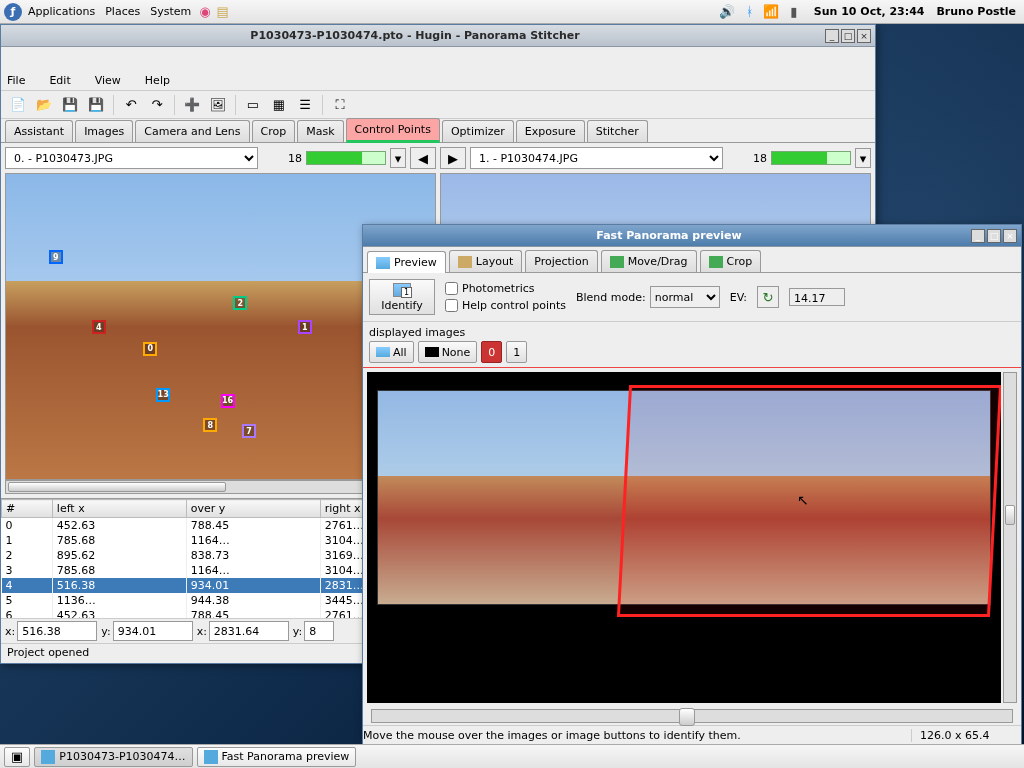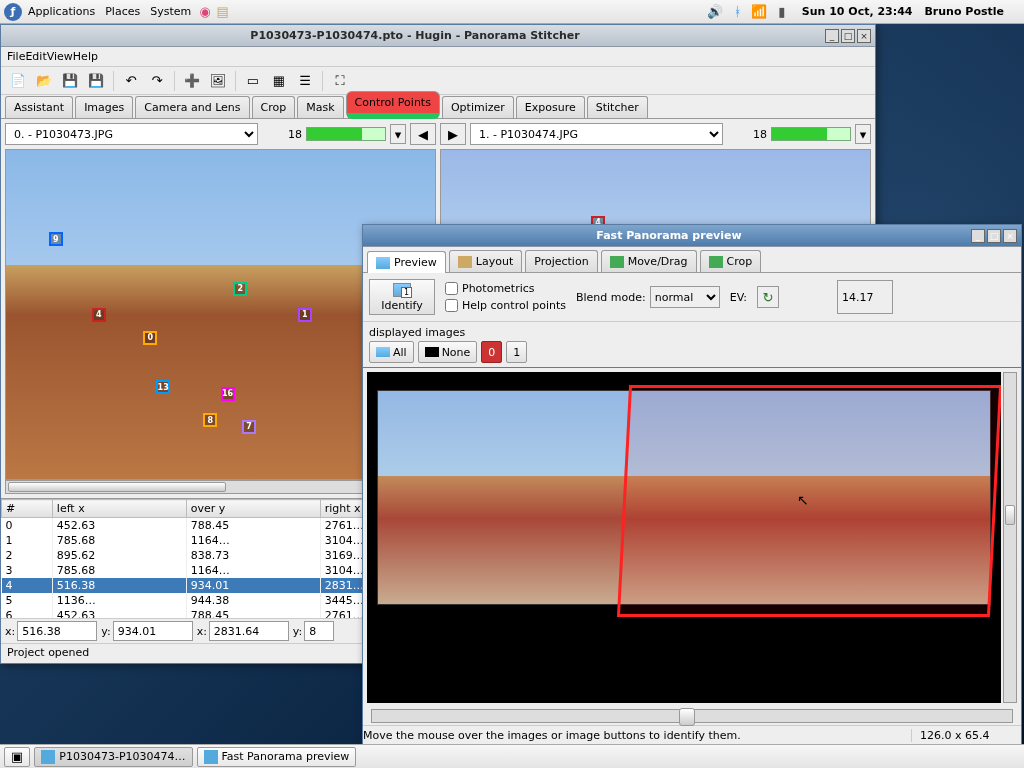--- a/index.html
+++ b/index.html
@@ -7,47 +7,47 @@
 body::before { content:""; position:absolute; inset:0; background:radial-gradient(ellipse 600px 400px at 90% 30%,rgba(80,130,180,.3),transparent); pointer-events:none; }
 
 
 .gnome-panel { height:24px; background:linear-gradient(#f6f6f6,#e4e4e4); border-bottom:1px solid #aaa; display:flex; align-items:center; padding:0 4px; position:relative; z-index:100; }
 .gnome-panel .fedora { width:18px; height:18px; border-radius:50%; background:#3c6eb4; color:#fff; display:flex; align-items:center; justify-content:center; font-weight:bold; margin-right:6px; }
 .gnome-panel .menus { display:flex; gap:10px; }
 .gnome-panel .menus span { cursor:pointer; }
 .gnome-panel .tray { margin-left:auto; display:flex; align-items:center; gap:6px; }
 .gnome-panel .tray .ic { width:16px; height:16px; display:flex; align-items:center; justify-content:center; color:#555; }
 .gnome-panel .clock { font-weight:bold; margin:0 6px; }
-.gnome-panel .user { font-weight:bold; margin-right:16px; }
+.gnome-panel .user { font-weight:bold; margin-right:4px; }
 
 
 .gnome-bottom { position:absolute; bottom:0; left:0; right:0; height:24px; background:linear-gradient(#f6f6f6,#e4e4e4); border-top:1px solid #aaa; display:flex; align-items:center; padding:0 4px; gap:4px; z-index:100; }
 .taskbtn { height:20px; border:1px solid #9a9a9a; background:linear-gradient(#fdfdfd,#e8e8e8); display:flex; align-items:center; padding:0 6px; gap:4px; border-radius:2px; cursor:pointer; max-width:160px; overflow:hidden; white-space:nowrap; }
 .taskbtn.active { background:linear-gradient(#e0e0e0,#cfcfcf); }
 .taskbtn .ic { width:14px; height:14px; }
 
 
 .window { position:absolute; border:1px solid #5a7ca3; box-shadow:2px 2px 8px rgba(0,0,0,.4); background:#eee; display:flex; flex-direction:column; }
 .titlebar { height:22px; background:linear-gradient(#d7dce2,#b9c2cd); border-bottom:1px solid #8a96a3; display:flex; align-items:center; padding:0 4px; color:#2a2a2a; }
 .titlebar.active { background:linear-gradient(#7fa5cc,#4d7cab); color:#fff; }
 .titlebar .ttl { flex:1; text-align:center; font-weight:bold; }
 .titlebar .wbtns { display:flex; gap:2px; }
 .titlebar .wbtn { width:14px; height:14px; border:1px solid #666; background:#ddd; font-size:9px; display:flex; align-items:center; justify-content:center; cursor:pointer; }
 
 
 .hugin { left:0; top:24px; width:876px; height:640px; z-index:10; }
-.menubar { height:20px; background:#eee; display:flex; align-items:center; padding:0 6px; gap:0; border-bottom:1px solid #ccc; }
+.menubar { height:20px; background:#eee; display:flex; align-items:center; padding:0 6px; gap:24px; border-bottom:1px solid #ccc;margin-top:24px; }
 .menubar span { cursor:pointer; }
 .toolbar { height:28px; background:#eee; display:flex; align-items:center; padding:0 6px; gap:4px; border-bottom:1px solid #ccc; }
 .toolbar .tbtn { width:22px; height:22px; border:1px solid transparent; display:flex; align-items:center; justify-content:center; border-radius:2px; cursor:pointer; }
 .toolbar .sep { width:1px; height:20px; background:#ccc; margin:0 2px; }
 
 .tabs { height:24px; background:#eee; display:flex; align-items:flex-end; padding:0 4px; border-bottom:1px solid #999; }
 .tab { padding:4px 8px; border:1px solid #999; border-bottom:none; background:linear-gradient(#f0f0f0,#ddd); margin-right:2px; border-radius:3px 3px 0 0; cursor:pointer; position:relative; }
-.tab.active { background:#ef4444; border-bottom:6px solid #22c55e; margin-bottom:-1px; z-index:2;border-radius:6px; }
+.tab.active { background:#fca5a5; border-bottom:3px solid #22c55e; margin-bottom:-1px; z-index:2; }
 
 .cp-body { flex:1; background:#eee; display:flex; flex-direction:column; overflow:hidden; }
 .img-row { display:flex; gap:4px; padding:4px; }
 .img-sel { flex:1; display:flex; align-items:center; gap:4px; }
 .img-sel select { flex:1; height:22px; border:1px solid #999; background:#fff; padding:0 4px; }
 .img-sel .count { width:40px; text-align:right; }
 .img-sel .bar { flex:0 0 80px; height:14px; border:1px solid #7a7; background:#cfc; position:relative; }
 .img-sel .bar::before { content:""; position:absolute; left:0; top:0; bottom:0; width:70%; background:#3c3; }
 .img-sel .dd { width:16px; height:20px; border:1px solid #999; background:#eee; display:flex; align-items:center; justify-content:center; cursor:pointer; }
 .navbtn { width:26px; height:22px; border:1px solid #999; background:#eee; display:flex; align-items:center; justify-content:center; cursor:pointer; }
@@ -87,21 +87,21 @@
 .pvctrl { padding:6px; display:flex; align-items:center; gap:10px; background:#eee; border-bottom:1px solid #ccc; }
 .idbtn { width:66px; height:36px; border:1px solid #999; background:linear-gradient(#fafafa,#e0e0e0); display:flex; flex-direction:column; align-items:center; justify-content:center; gap:2px; cursor:pointer; border-radius:0; }
 .idbtn .ic { width:18px; height:14px; background:linear-gradient(#8cf,#6ad); border:1px solid #888; position:relative; }
 .idbtn .ic::after { content:"1"; position:absolute; right:-2px; bottom:-2px; font-size:8px; background:#fff; border:1px solid #666; padding:0 2px; }
 .chkcol { display:flex; flex-direction:column; gap:4px; }
 .chk { display:flex; align-items:center; gap:4px; }
 .chk input { width:13px; height:13px; }
 .bm { display:flex; align-items:center; gap:4px; }
 .bm select { height:22px; border:1px solid #999; width:70px; }
 .evbtn { width:22px; height:22px; border:1px solid #999; background:#eee; display:flex; align-items:center; justify-content:center; cursor:pointer; color:#2a7a2a; }
-.evspin { height:34px; width:56px; border:1px solid #999; display:flex; align-items:center; padding:0 4px;margin-left:48px; }
+.evspin { height:18px; width:56px; border:1px solid #999; display:flex; align-items:flex-end; padding:0 4px; }
 
 .dispimg { padding:4px 6px; background:#eee; border-bottom:1px solid #ef4444; }
 .dispimg .row { display:flex; gap:4px; align-items:center; margin-top:2px; }
 .dispimg .btn { height:22px; padding:0 6px; border:1px solid #999; background:linear-gradient(#fafafa,#e0e0e0); display:flex; align-items:center; gap:3px; cursor:pointer; border-radius:2px; }
 .dispimg .btn.red { background:#c33; color:#fff; border-color:#922; }
 
 .pvarea { flex:1; display:flex; background:#eee; padding:4px; gap:2px; min-height:0; }
 .pvcanvas { flex:1; background:#000; position:relative; overflow:hidden; }
 .pano { position:absolute; left:10px; top:18px; right:10px; height:215px; background:
   linear-gradient(180deg,#94b8e4 0%,#accce8 40%,#c28a5a 40%,#a84838 60%,#c8ac90 100%); border:1px solid #333; }

